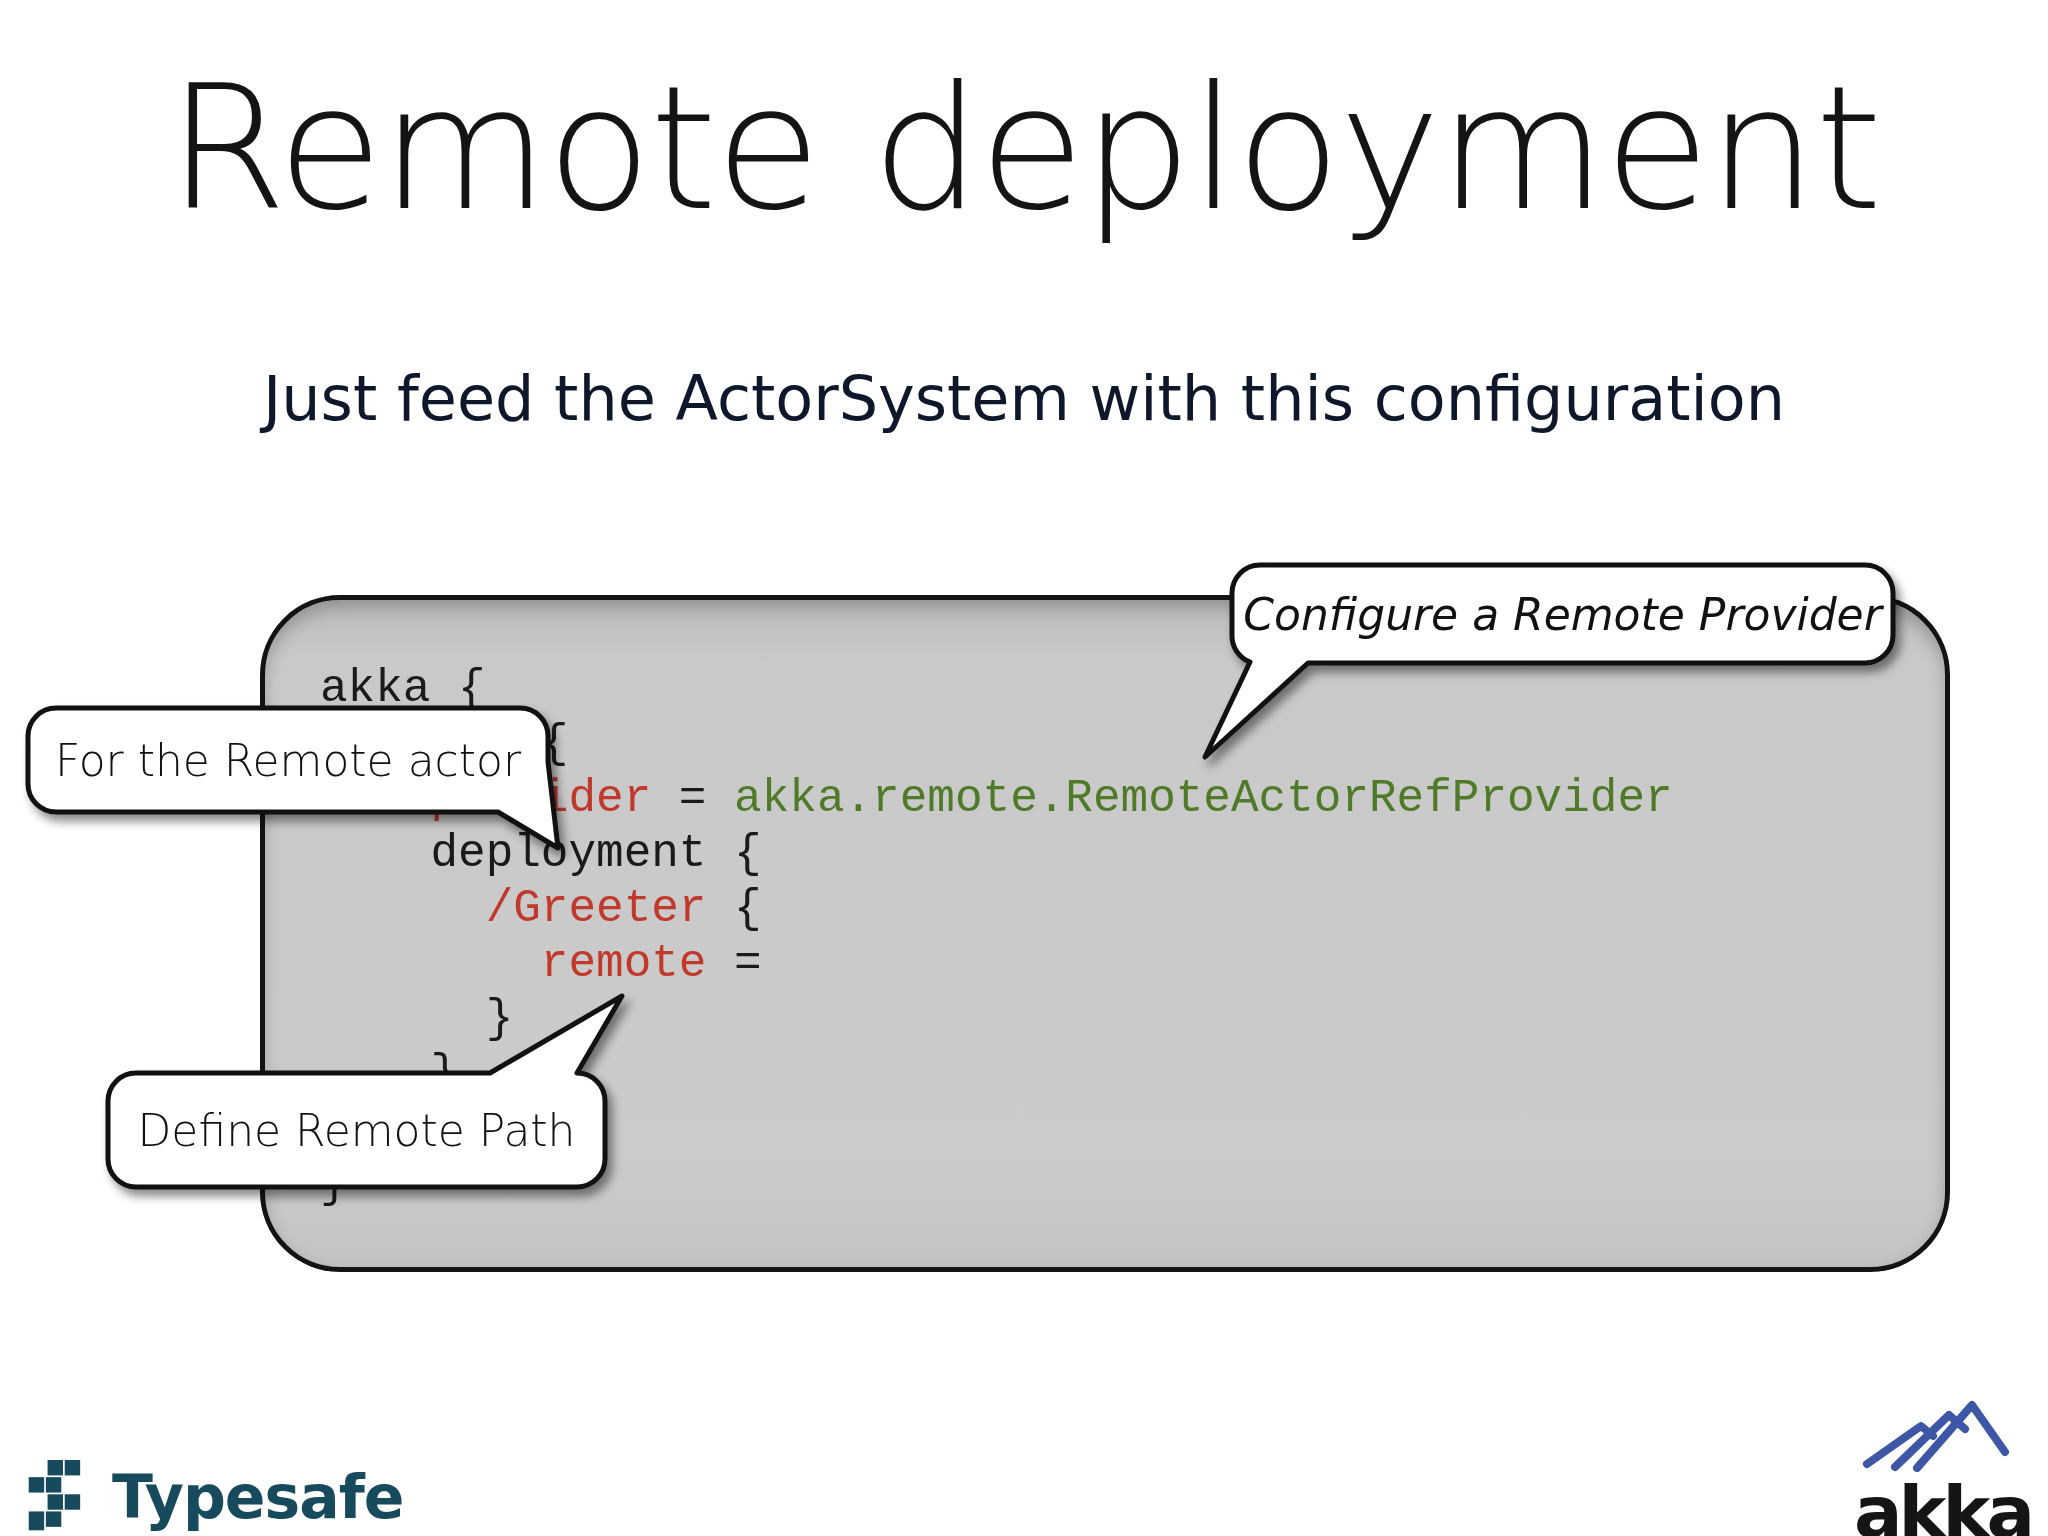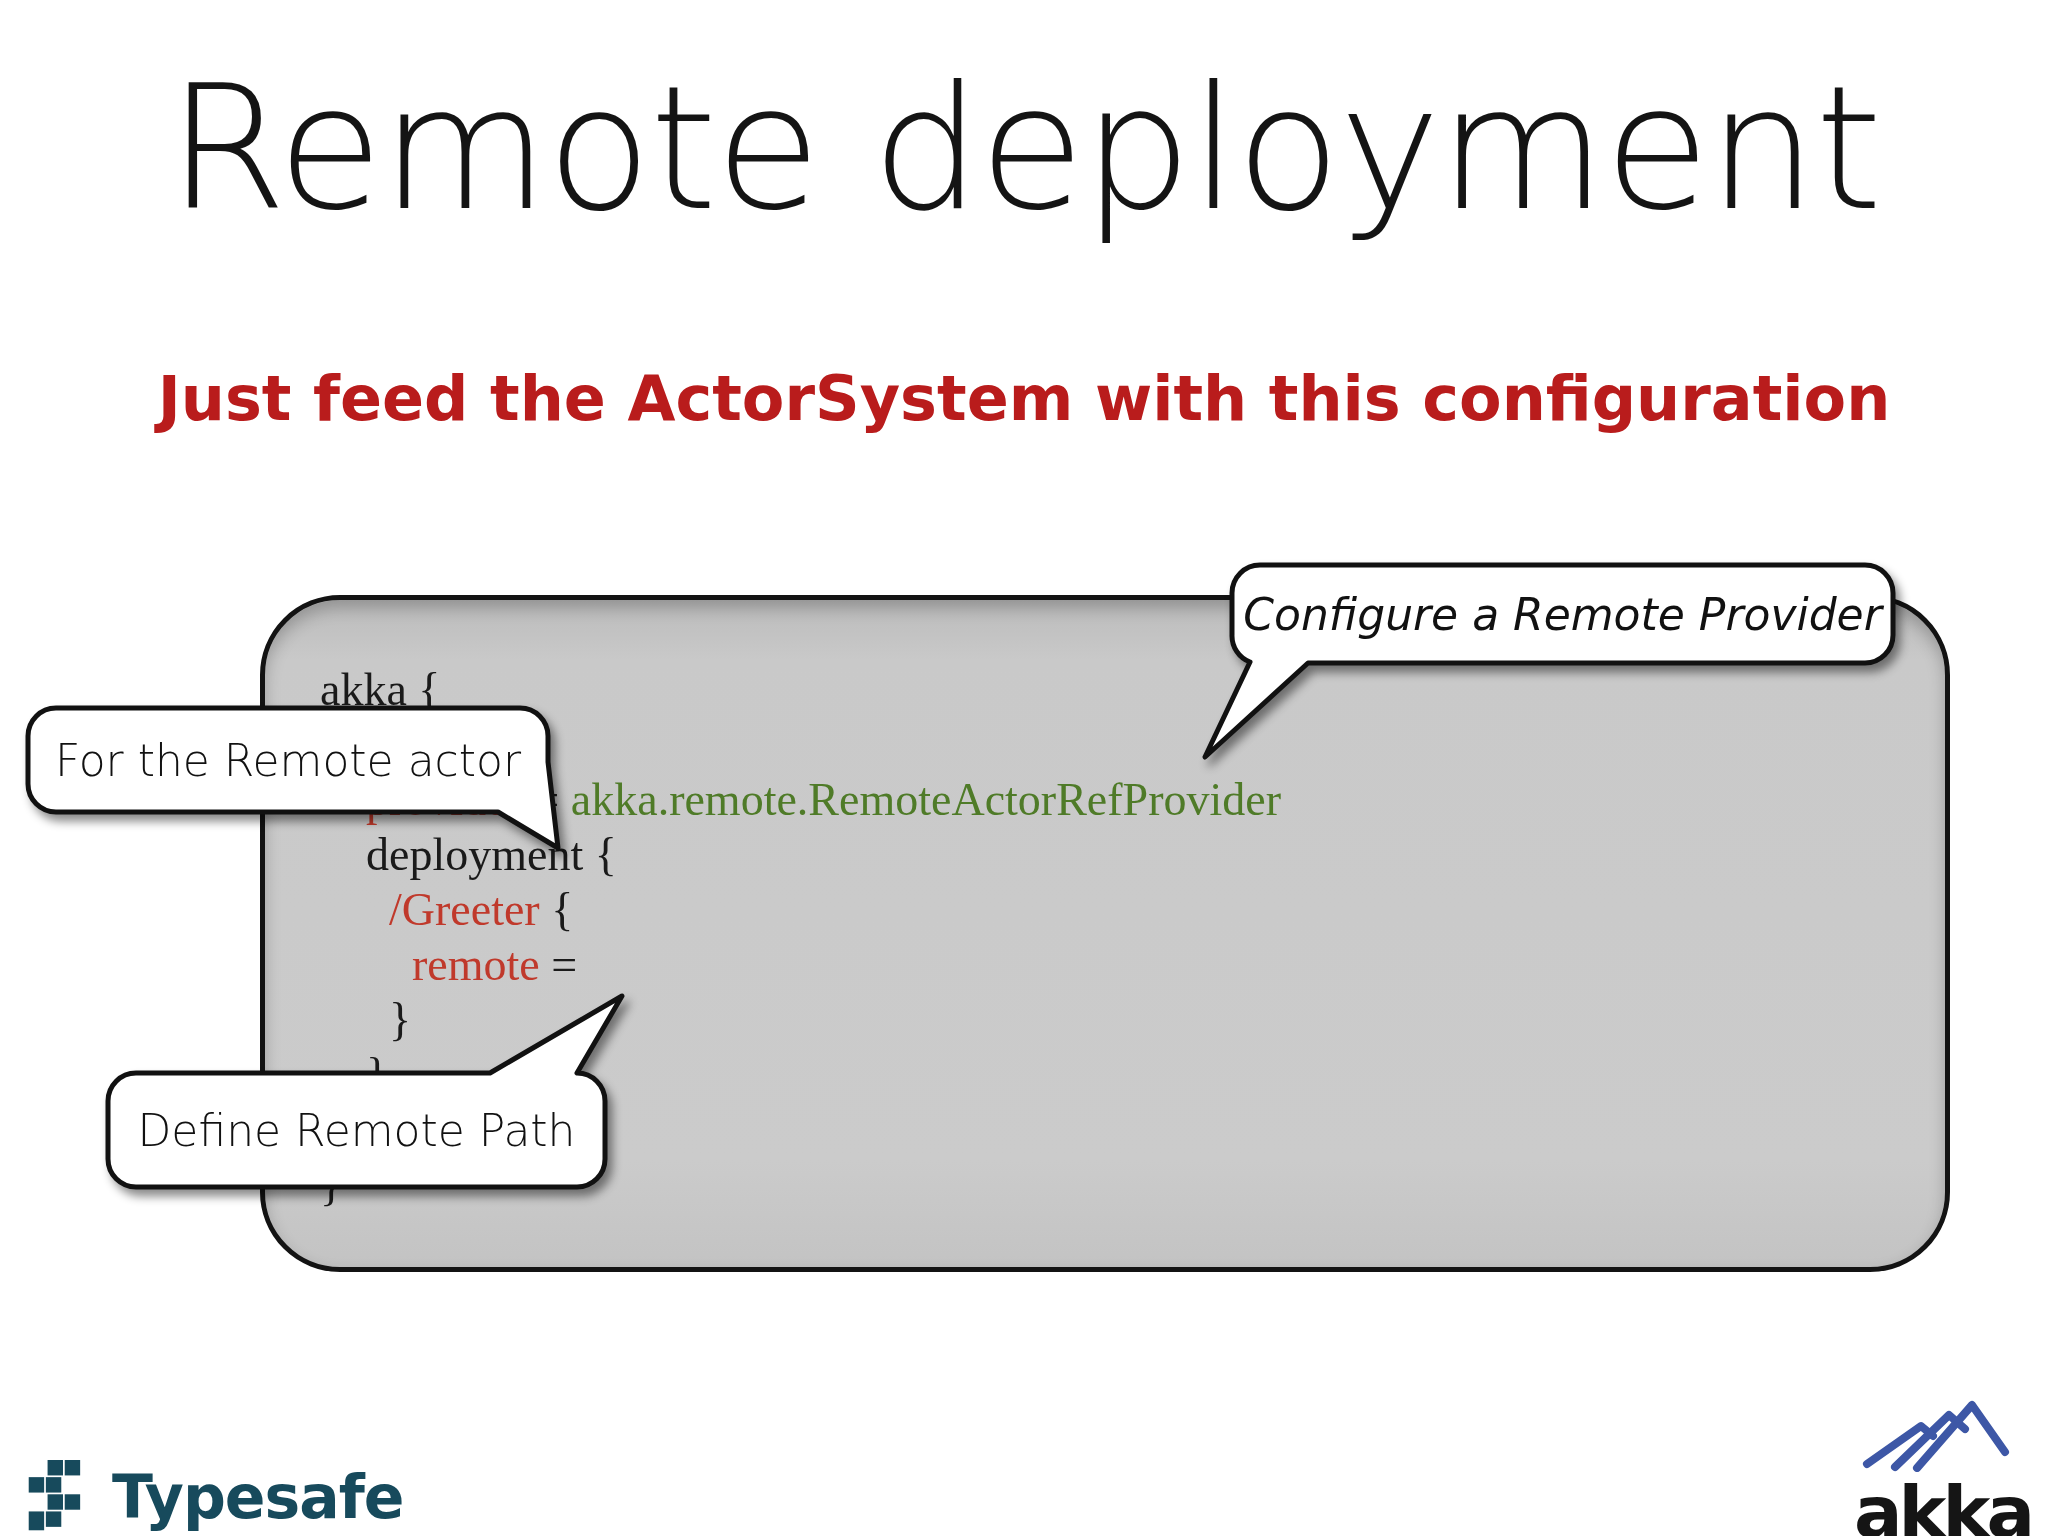--- a/index.html
+++ b/index.html
@@ -2,29 +2,29 @@
 <html><head>
 <meta charset="utf-8">
 <style>
   html,body{margin:0;padding:0;background:#ffffff;}
   .slide{position:relative;width:2048px;height:1536px;background:#ffffff;overflow:hidden;
          font-family:"DejaVu Sans","Liberation Sans",sans-serif;color:#1a1a1a;margin-top:20px;}
 
   .title{position:absolute;left:0;top:28px;width:100%;text-align:center;
          font-size:172px;font-weight:200;letter-spacing:-2px;color:#141414;}
   .subtitle{position:absolute;left:0;top:342px;width:100%;text-align:center;
-         font-size:62px;font-weight:700;letter-spacing:0px;color:#b91c1c;}
+         font-size:62px;font-weight:400;letter-spacing:0px;color:#0f172a;}
 
   .codebox{position:absolute;left:260px;top:575px;width:1690px;height:677px;
            box-sizing:border-box;border:5px solid #131313;border-radius:80px;
            background:linear-gradient(180deg,#bbbbbb 0%,#c9c9c9 9%,#cbcbcb 84%,#c3c3c3 100%);
            box-shadow:inset 0 8px 16px rgba(0,0,0,.22);}
 
   .codelines{position:absolute;left:320px;top:642px;white-space:pre;
-             font-family:Liberation Serif, serif;
+             font-family:Liberation Mono, monospace;
              font-size:46px;line-height:55px;font-weight:400;}
   .code-line{height:55px;}
 
   .bubble-svg{position:absolute;left:0;top:0;width:2048px;height:1536px;pointer-events:none;}
   .bubble-svg path{fill:#ffffff;stroke:#111111;stroke-width:5;stroke-linejoin:round;
                    filter:drop-shadow(5px 7px 5px rgba(0,0,0,.45));}
 
   .bubble-label{position:absolute;display:flex;align-items:center;justify-content:center;
                 font-size:44px;font-weight:200;color:#111111;white-space:nowrap;}
   .lbl-provider{left:1232px;top:545px;width:661px;height:98px;font-style:italic;}

